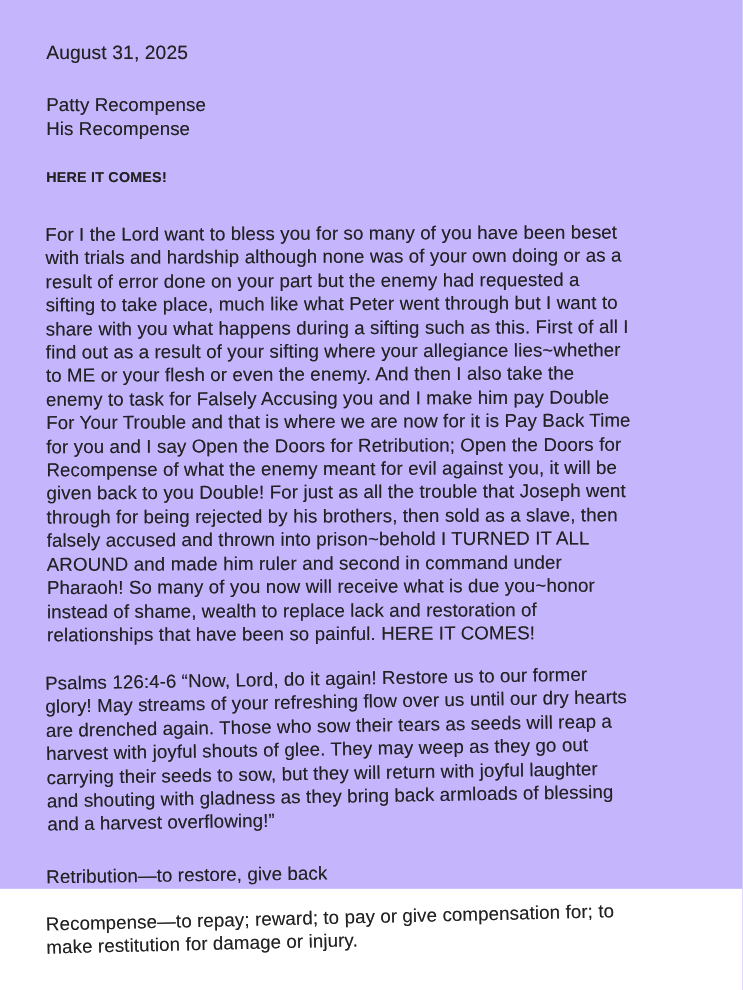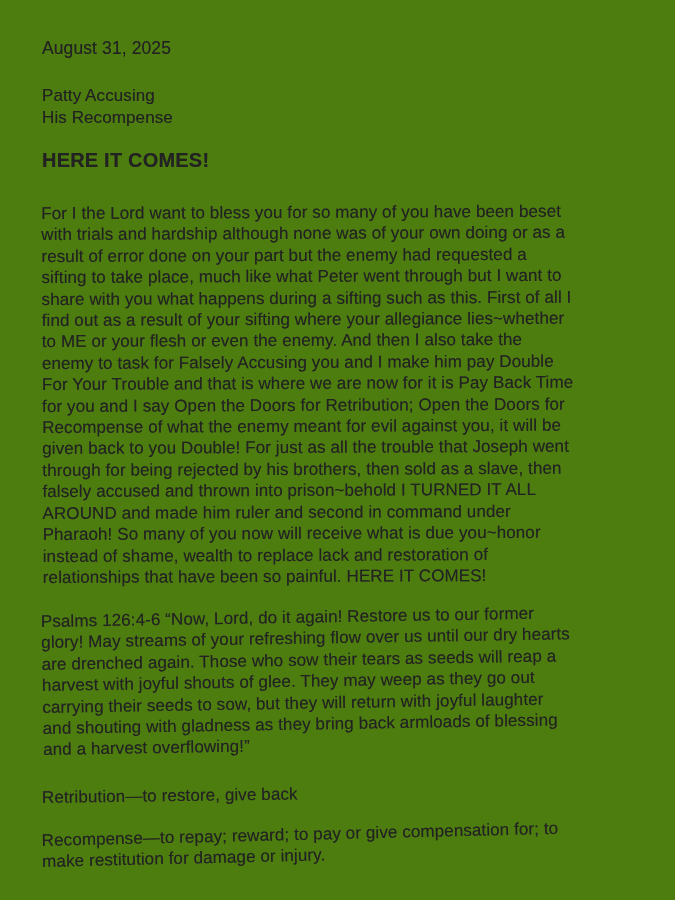--- a/index.html
+++ b/index.html
@@ -9,22 +9,22 @@
   body {
     width: 675px;
     height: 900px;
     background: #ffffff;
     overflow: hidden;
     font-family: "Liberation Sans", "DejaVu Sans", sans-serif;
   }
   .page {
     position: relative;
     width: 675px;
-    height: 900px;
-    background: #4d7c0f;
+    height: 808px;
+    background: #c4b5fd;
     color: #1f1f1f;
     box-sizing: border-box;
     padding: 38px 42px 0 42px;
   }
   .scan-text {
     white-space: pre;
     font-size: 17px;
     line-height: 21.4px;
     color: #222222;
     text-shadow: 0 0 0.5px rgba(40,40,40,0.55);
@@ -36,21 +36,21 @@
   }
   .author-block {
     margin: 0 0 21px 0;
   }
   .author-line {
     line-height: 22px;
   }
   .letter-heading {
     margin: 0 0 31px 0;
     font-weight: bold;
-    font-size: 20px;
+    font-size: 13px;
     letter-spacing: 0.2px;
   }
   .para {
     margin: 0;
     transform-origin: 0 50%;
   }
   .para-main {
     margin-bottom: 23px;
     transform: rotate(-0.25deg);
   }
@@ -67,21 +67,21 @@
   }
 </style>
 </head>
 <body>
 
 <div class="page">
 
   <p class="scan-text letter-date">August 31, 2025</p>
 
   <div class="author-block">
-    <div class="scan-text author-line">Patty Accusing</div>
+    <div class="scan-text author-line">Patty Recompense</div>
     <div class="scan-text author-line">His Recompense</div>
   </div>
 
   <h1 class="scan-text letter-heading">HERE IT COMES!</h1>
 
   <p class="scan-text para para-main">For I the Lord want to bless you for so many of you have been beset
 with trials and hardship although none was of your own doing or as a
 result of error done on your part but the enemy had requested a
 sifting to take place, much like what Peter went through but I want to
 share with you what happens during a sifting such as this. First of all I

